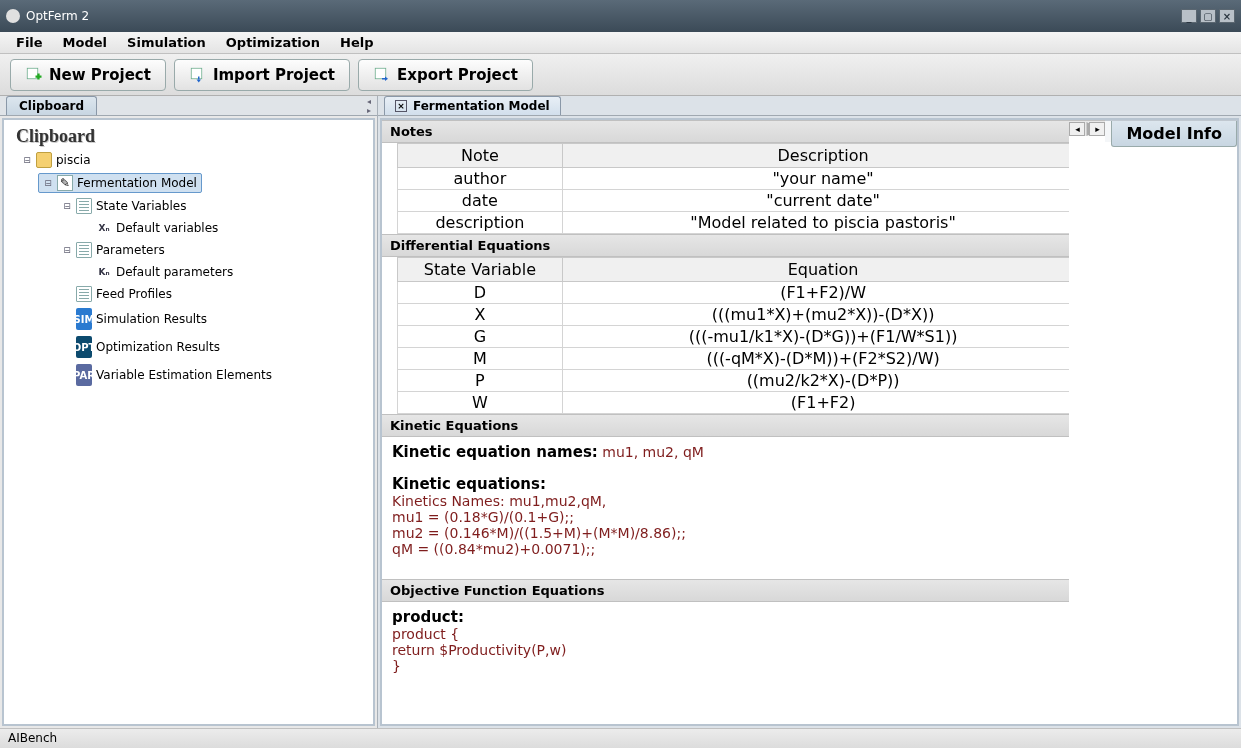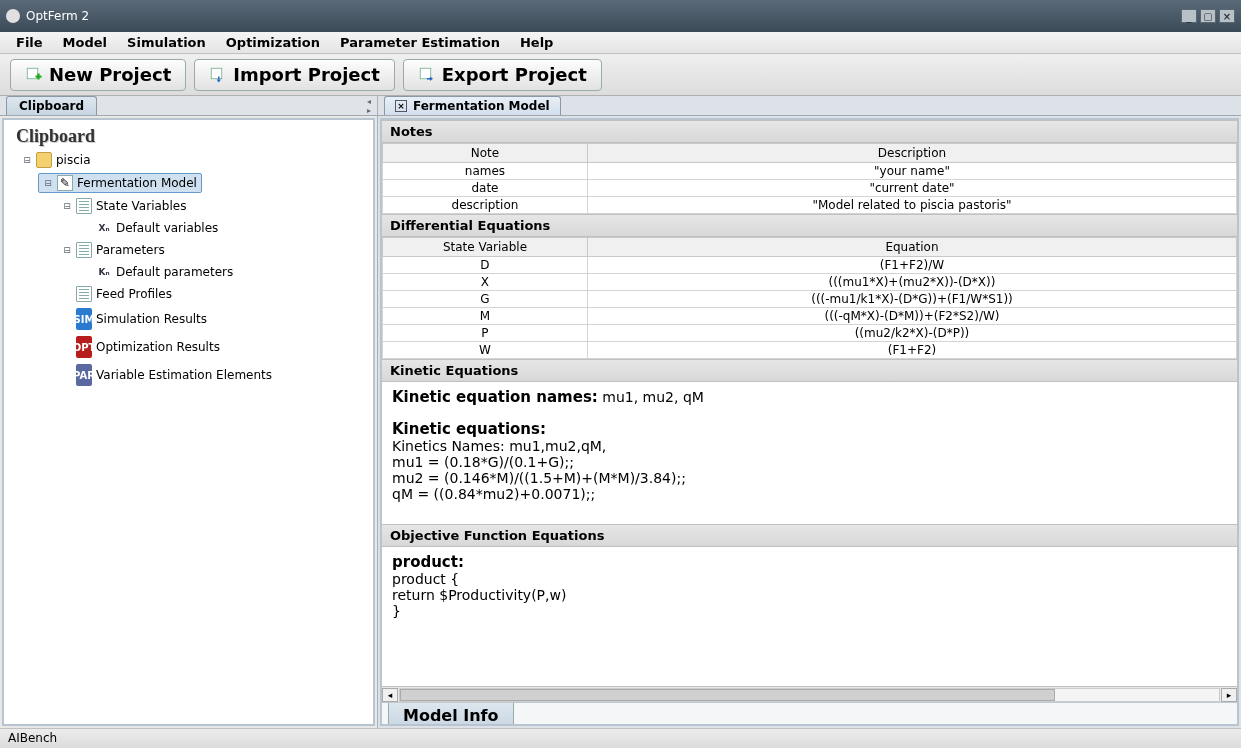--- a/index.html
+++ b/index.html
@@ -7,21 +7,21 @@
 
 .titlebar { background: linear-gradient(to bottom, #5a6a78, #3b4a57); color: #fff; height: 28px; display: flex; align-items: center; padding: 16px 6px; font-size: 12px; }
 .titlebar .icon { width: 14px; height: 14px; background:#e0e0e0; border-radius:50%; margin-right:6px; display:inline-block;}
 .titlebar .spacer { flex: 1; }
 .win-btn { width: 16px; height: 14px; margin-left: 3px; background:#b8c0c8; border:1px solid #5a6670; display:inline-flex; align-items:center; justify-content:center; font-size:10px; font-weight:bold; color:#2a3540;}
 
 .menubar { background: linear-gradient(to bottom,#f5f5f5,#e4e4e4); height: 22px; display: flex; align-items: center; padding: 0 6px; border-bottom:1px solid #c0c0c0; }
 .menubar span { padding: 3px 10px; font-weight: bold; font-size: 13px; }
 
 .toolbar { background: linear-gradient(to bottom,#f0f0f0,#dcdcdc); height: 42px; display:flex; align-items:center; padding: 4px 10px; gap:8px; border-bottom:1px solid #b0b0b0;}
-.tbtn { height: 32px; display:flex; align-items:center; gap:6px; padding:0 14px; background:linear-gradient(to bottom,#fdfdfd,#e2e2e2); border:1px solid #9aa; border-radius:4px; font-weight:bold; font-size:18px; }
+.tbtn { height: 32px; display:flex; align-items:center; gap:6px; padding:0 14px; background:linear-gradient(to bottom,#fdfdfd,#e2e2e2); border:1px solid #9aa; border-radius:4px; font-weight:bold; font-size:15px; }
 .tbtn svg { width:18px; height:18px; }
 
 .main { flex:1; display:flex; overflow:hidden; }
 
 .left-pane { width: 378px; display:flex; flex-direction:column; border-right:1px solid #a8b0b8; }
 .lp-tabrow { display:flex; background:#e0e4e8; height:20px; border-bottom:1px solid #a0a8b0; position:relative;}
 .lp-tab { background:linear-gradient(to bottom,#dce6ee,#c8d6e2); border:1px solid #8a98a8; border-bottom:none; padding:2px 12px; font-size:12px; font-weight:bold; border-radius:3px 3px 0 0; margin-left:6px;}
 .split-arrow { position:absolute; right:0; top:0; height:20px; width:10px; display:flex; flex-direction:column; justify-content:center; color:#667; font-size:8px;}
 .clip-body { flex:1; background:#fff; border:2px solid #b8c4d0; margin:2px; padding:4px; overflow:auto;}
 .clip-title { font-family: "Comic Sans MS", cursive; font-size:18px; font-weight:bold; color:#333; text-shadow:1px 1px 0 #ccc, -1px -1px 0 #fff; padding:2px 8px;}
@@ -36,29 +36,29 @@
 .ticon.page { background:#fff; border:1px solid #8aa; border-radius:1px; position:relative;}
 .ticon.page::after{content:""; position:absolute; top:2px; left:2px; right:2px; height:1px; background:#8aa; box-shadow:0 3px 0 #8aa,0 6px 0 #8aa,0 9px 0 #8aa;}
 .ticon.pagepen { background:#fff; border:1px solid #8aa;}
 .ticon.var { font-size:9px; font-weight:bold; color:#334;}
 .ticon.badge { font-size:10px; font-weight:bold; color:#fff; border-radius:2px; padding:11px 2px;}
 
 .right-pane { flex:1; display:flex; flex-direction:column; background:#dce2e8;}
 .rp-tabrow { display:flex; height:20px; border-bottom:1px solid #a0a8b0; padding-left:6px; align-items:flex-end;}
 .rp-tab { display:flex; align-items:center; gap:6px; background:linear-gradient(to bottom,#e8eff6,#d2dfec); border:1px solid #8a98a8; border-bottom:none; padding:2px 10px; font-size:12px; font-weight:bold; border-radius:3px 3px 0 0;}
 .closebox { width:12px; height:12px; border:1px solid #556; display:inline-flex; align-items:center; justify-content:center; font-size:9px; font-weight:bold;}
-.rp-body { flex:1; background:#fff; border:2px solid #b8c4d0; margin:2px; overflow:auto; display:flex; flex-direction:column;}
+.rp-body { flex:1; background:#fff; border:2px solid #b8c4d0; margin:2px; overflow:auto; display:flex; flex-direction:row;}
 .content { flex:1; overflow:auto; padding:0;}
 .section-h { background:linear-gradient(to bottom,#e6e6e6,#d8d8d8); border-top:1px solid #c0c0c0; border-bottom:1px solid #c0c0c0; padding:3px 8px; font-weight:bold; font-size:13px;}
-table.grid { width:100%; border-collapse:collapse; font-size:12px;}
+table.grid { width:100%; border-collapse:collapse; font-size:16px;margin-left:15px;}
 table.grid th { background:#f0f0f0; border:1px solid #c8c8c8; padding:2px 6px; font-weight:normal; text-align:center;}
 table.grid td { border:1px solid #d4d4d4; padding:1px 6px; text-align:center;}
 .kin-block { padding:6px 10px; font-size:14px;}
 .kin-label { font-weight:bold; font-size:15px;}
-.kin-text { color:#000000; font-size:14px;}
+.kin-text { color:#7f1d1d; font-size:14px;}
 .hscroll { height:16px; background:#e8e8e8; border-top:1px solid #c0c0c0; display:flex; align-items:center;}
 .hscroll .arrow { width:16px; height:14px; border:1px solid #aaa; background:#f0f0f0; display:flex; align-items:center; justify-content:center; font-size:9px;}
 .hscroll .track { flex:1; height:14px; background:#f4f4f4; border:1px solid #ccc; margin:0 1px; position:relative;}
 .hscroll .thumb { position:absolute; left:0; width:80%; height:100%; background:#d0d0d0; border:1px solid #aaa;}
 .bottom-tabs { height:22px; display:flex; align-items:flex-start; padding-left:6px; background:#f4f6f8; border-top:1px solid #c0c8d0;}
 .btab { background:linear-gradient(to bottom,#dce6ee,#c8d6e2); border:1px solid #9aa; border-top:none; padding:3px 14px; font-size:16px; font-weight:bold; border-radius:0 0 3px 3px;}
 
 .statusbar { height:20px; background:linear-gradient(to bottom,#ececec,#dcdcdc); border-top:1px solid #c0c0c0; padding:2px 8px; font-size:12px;}
 </style>
 </head>
@@ -71,21 +71,20 @@
   <span class="win-btn">_</span>
   <span class="win-btn">▢</span>
   <span class="win-btn">×</span>
 </div>
 
 <div class="menubar">
   <span>File</span>
   <span>Model</span>
   <span>Simulation</span>
   <span>Optimization</span>
-  <span>Parameter Estimation</span>
   <span>Help</span>
 </div>
 
 <div class="toolbar">
   <div class="tbtn">
     <svg viewBox="0 0 24 24">
         <rect x="3" y="3" width="14" height="14" fill="#fff" stroke="#6a8"></rect>
         <path d="M14 14 h8 M18 10 v8" stroke="#2a2" stroke-width="3"></path>
       </svg>
     <span>New Project</span>
@@ -176,21 +175,21 @@
             <li>
               <div class="row">
                 <span class="toggle"></span>
                 <span class="ticon badge" style="background:#2a7ad0">SIM</span>
                 <span>Simulation Results</span>
               </div>
             </li>
             <li>
               <div class="row">
                 <span class="toggle"></span>
-                <span class="ticon badge" style="background:#b91c1c">OPT</span>
+                <span class="ticon badge" style="background:#0c4a6e">OPT</span>
                 <span>Optimization Results</span>
               </div>
             </li>
             <li>
               <div class="row">
                 <span class="toggle"></span>
                 <span class="ticon badge" style="background:#5a6aa0">PAR</span>
                 <span>Variable Estimation Elements</span>
               </div>
             </li>
@@ -211,21 +210,21 @@
       <div class="content">
 
         <div class="section-h">Notes</div>
         <table class="grid">
           <tbody>
               <tr>
             <th style="width:24%">Note</th>
             <th>Description</th>
           </tr>
           <tr>
-                <td>names</td>
+                <td>author</td>
                 <td>"your name"</td>
               </tr>
           <tr>
                 <td>date</td>
                 <td>"current date"</td>
               </tr>
           <tr>
                 <td>description</td>
                 <td>"Model related to piscia pastoris"</td>
               </tr>
@@ -267,21 +266,21 @@
           </table>
 
         <div class="section-h">Kinetic Equations</div>
         <div class="kin-block">
           <span class="kin-label">Kinetic equation names:</span>
           <span class="kin-text">mu1, mu2, qM</span>
           <div style="height:14px"></div>
           <div class="kin-label">Kinetic equations:</div>
           <div class="kin-text">Kinetics Names: mu1,mu2,qM,</div>
           <div class="kin-text">mu1 = (0.18*G)/(0.1+G);;</div>
-          <div class="kin-text">mu2 = (0.146*M)/((1.5+M)+(M*M)/3.84);;</div>
+          <div class="kin-text">mu2 = (0.146*M)/((1.5+M)+(M*M)/8.86);;</div>
           <div class="kin-text">qM = ((0.84*mu2)+0.0071);;</div>
         </div>
 
         <div style="height:16px"></div>
         <div class="section-h">Objective Function Equations</div>
         <div class="kin-block">
           <div class="kin-label">product:</div>
           <div class="kin-text">product    {</div>
           <div class="kin-text">return $Productivity(P,w)</div>
           <div class="kin-text">}</div>

